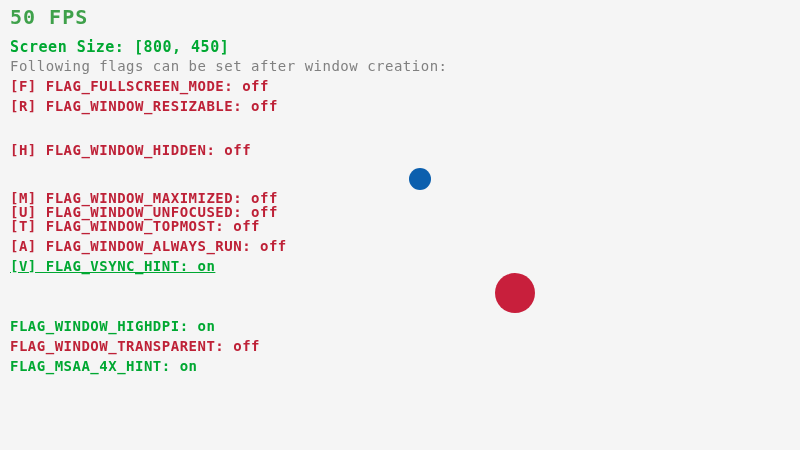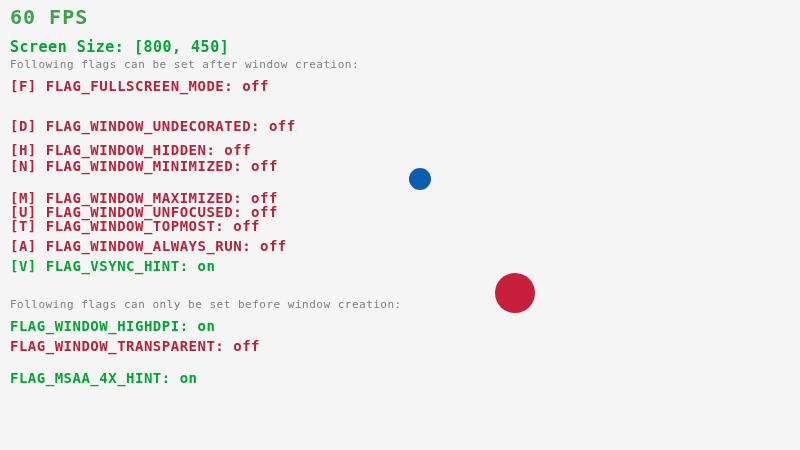--- a/index.html
+++ b/index.html
@@ -36,21 +36,21 @@
   }
 
   #screen-size-label {
     top: 38px;
     font-size: 15px;
     color: #00a832;
     font-weight: bold;
   }
 
   .section-heading {
-    font-size: 11px;
+    font-size: 14px;
     color: #808080;
   }
 
   .flag-line {
     font-size: 14px;
     font-weight: bold;
   }
   .flag-on  { color: #00a832; }
   .flag-off { color: #be2137; }
 
@@ -72,50 +72,48 @@
     width: 40px;
     height: 40px;
     background: #c81f3c;
   }
 </style>
 </head>
 <body>
 
 <div id="app">
 
-  <div class="txt" id="fps-counter">60 FPS</div>
+  <div class="txt" id="fps-counter">50 FPS</div>
 
   <div class="txt" id="screen-size-label">Screen Size: [800, 450]</div>
 
   <div class="txt section-heading" style="top:58px;">Following flags can be set after window creation:</div>
 
   <div class="txt flag-line flag-off" style="top:78px;">[F] FLAG_FULLSCREEN_MODE: off</div>
 
+  <div class="txt flag-line flag-off" style="top:98px;">[R] FLAG_WINDOW_RESIZABLE: off</div>
 
-  <div class="txt flag-line flag-off" style="top:118px;">[D] FLAG_WINDOW_UNDECORATED: off</div>
 
   <div class="txt flag-line flag-off" style="top:142px;">[H] FLAG_WINDOW_HIDDEN: off</div>
 
-  <div class="txt flag-line flag-off" style="top:158px;">[N] FLAG_WINDOW_MINIMIZED: off</div>
 
   <div class="txt flag-line flag-off" style="top:190px;">[M] FLAG_WINDOW_MAXIMIZED: off</div>
 
   <div class="txt flag-line flag-off" style="top:204px;">[U] FLAG_WINDOW_UNFOCUSED: off</div>
 
   <div class="txt flag-line flag-off" style="top:218px;">[T] FLAG_WINDOW_TOPMOST: off</div>
 
   <div class="txt flag-line flag-off" style="top:238px;">[A] FLAG_WINDOW_ALWAYS_RUN: off</div>
 
-  <div class="txt flag-line flag-on" style="top:258px;">[V] FLAG_VSYNC_HINT: on</div>
+  <div class="txt flag-line flag-on" style="top:258px;text-decoration:underline;">[V] FLAG_VSYNC_HINT: on</div>
 
-  <div class="txt section-heading" style="top:298px;">Following flags can only be set before window creation:</div>
 
   <div class="txt flag-line flag-on" style="top:318px;">FLAG_WINDOW_HIGHDPI: on</div>
 
   <div class="txt flag-line flag-off" style="top:338px;">FLAG_WINDOW_TRANSPARENT: off</div>
 
-  <div class="txt flag-line flag-on" style="top:358px;margin-top:12px;">FLAG_MSAA_4X_HINT: on</div>
+  <div class="txt flag-line flag-on" style="top:358px;">FLAG_MSAA_4X_HINT: on</div>
 
   <div class="ball" id="ball-blue"></div>
 
   <div class="ball" id="ball-red"></div>
 
 </div>
 
 </body></html>

